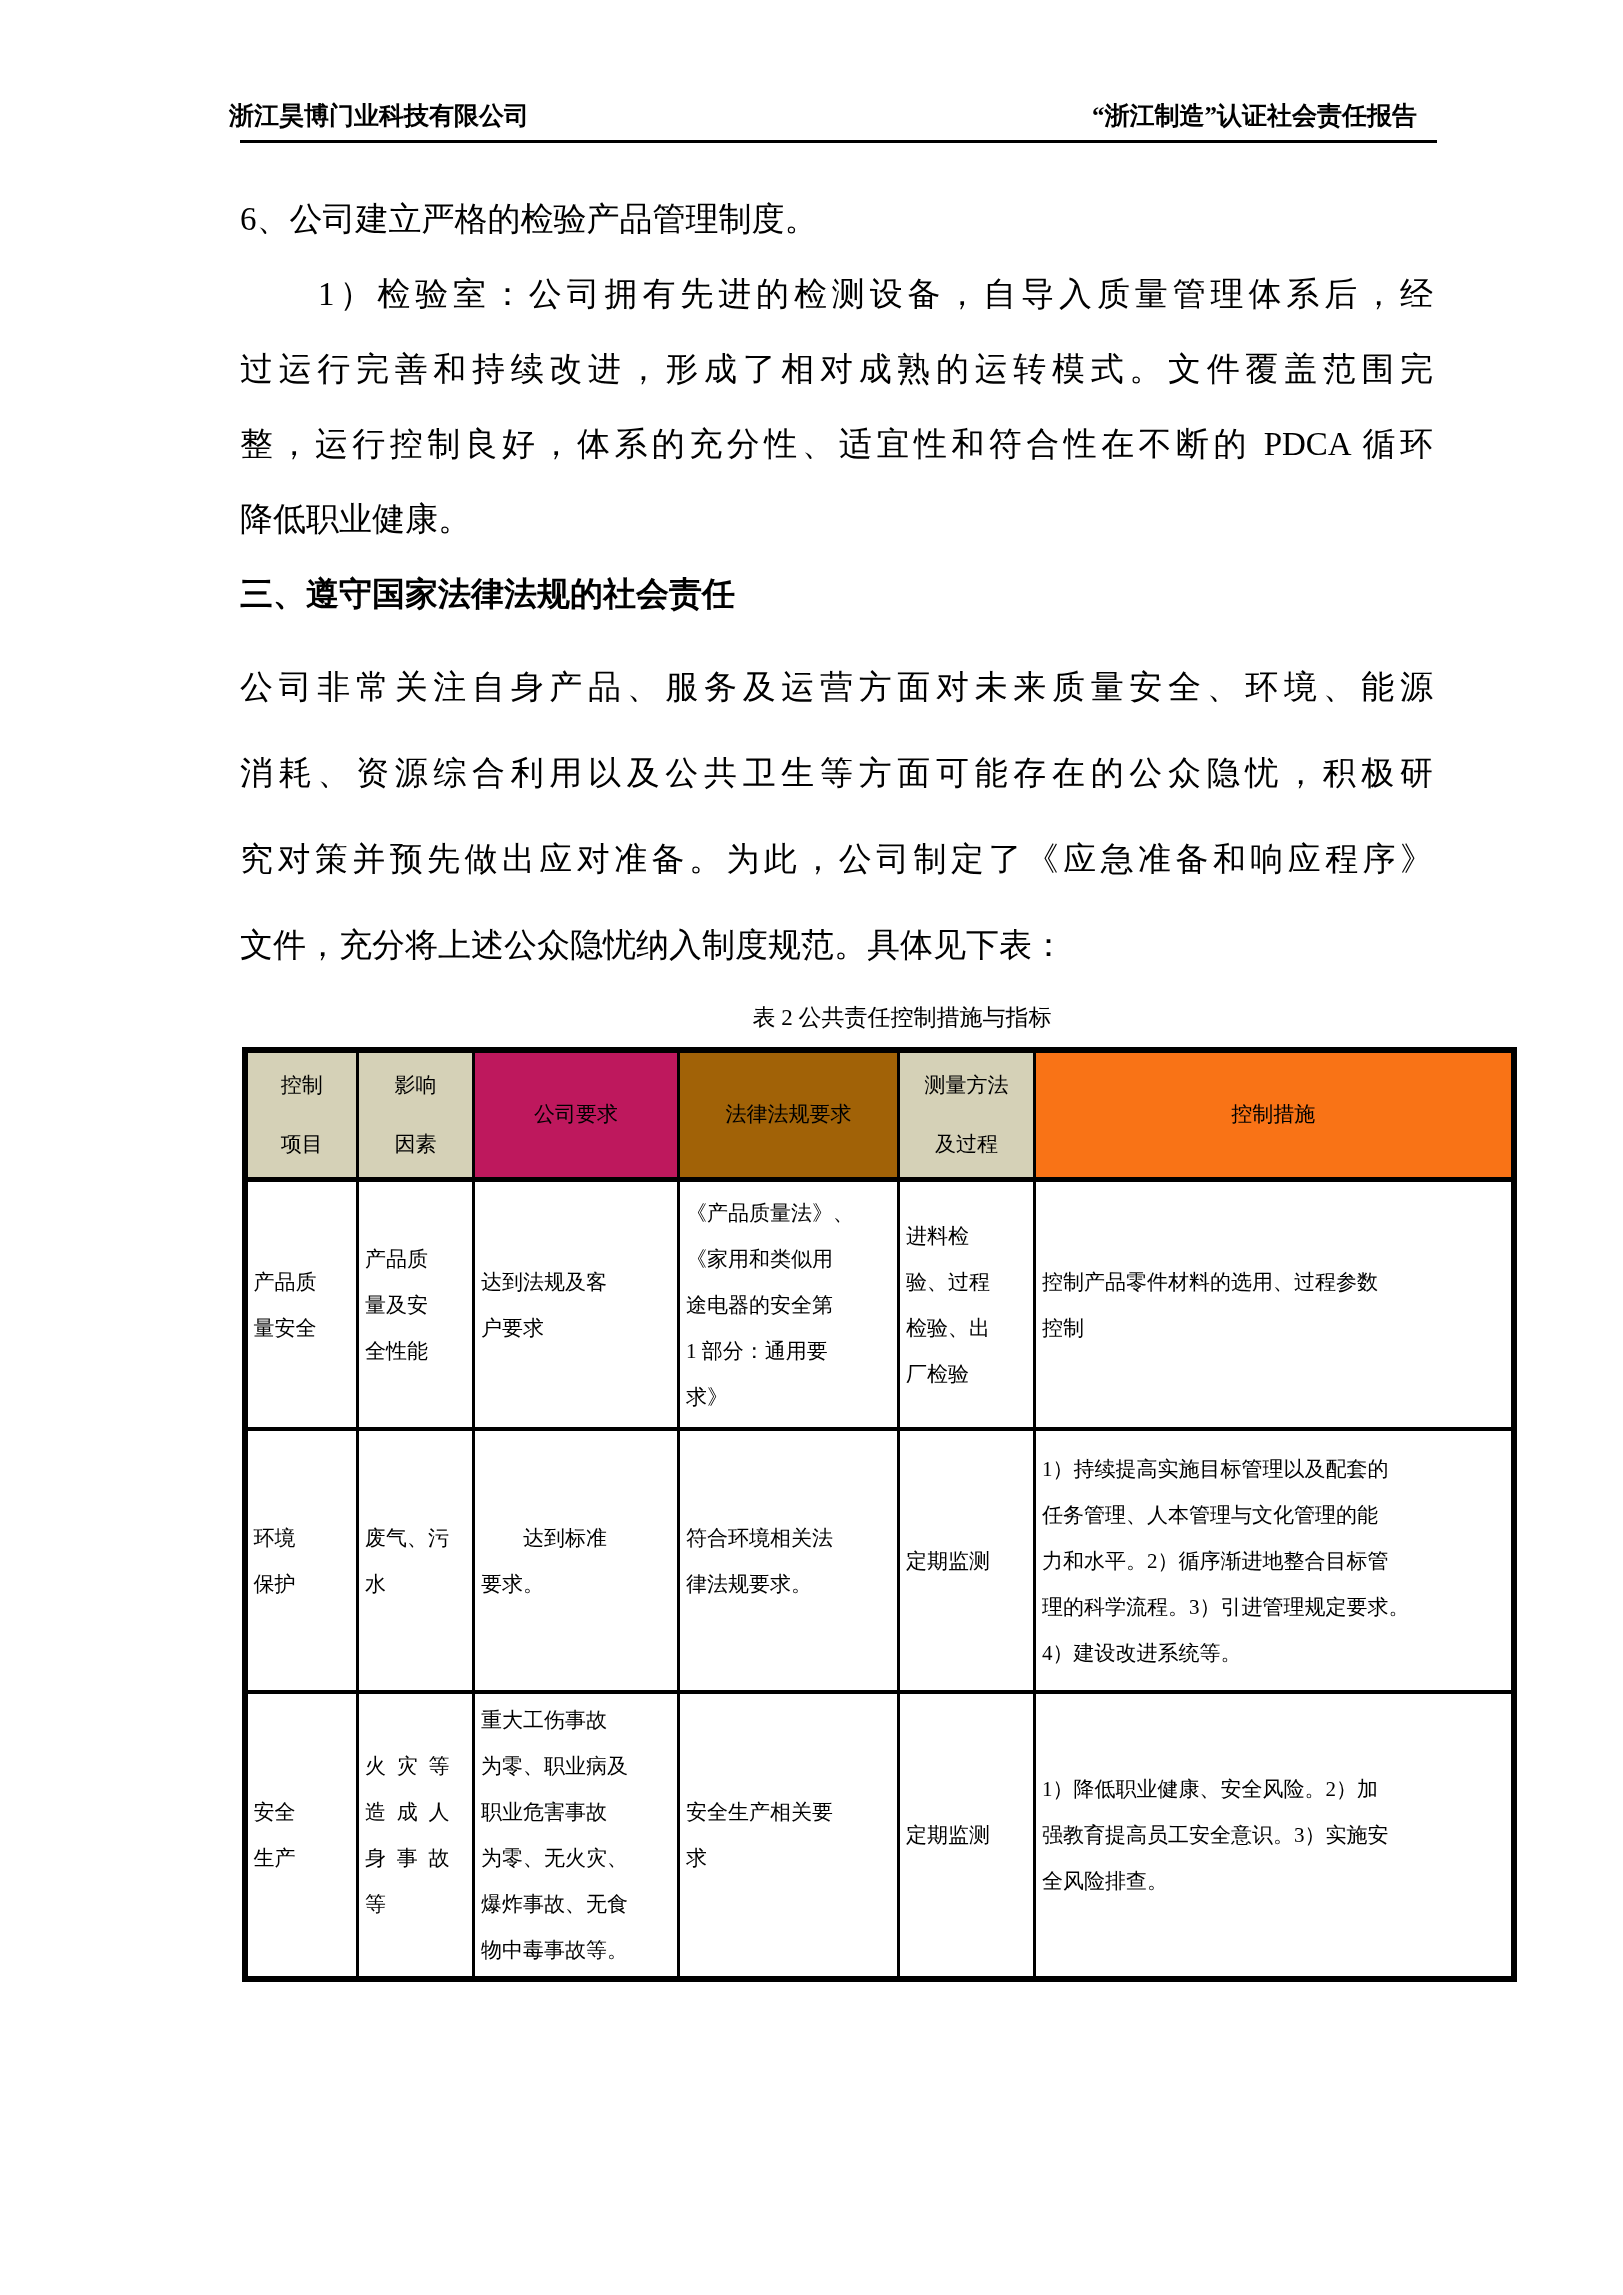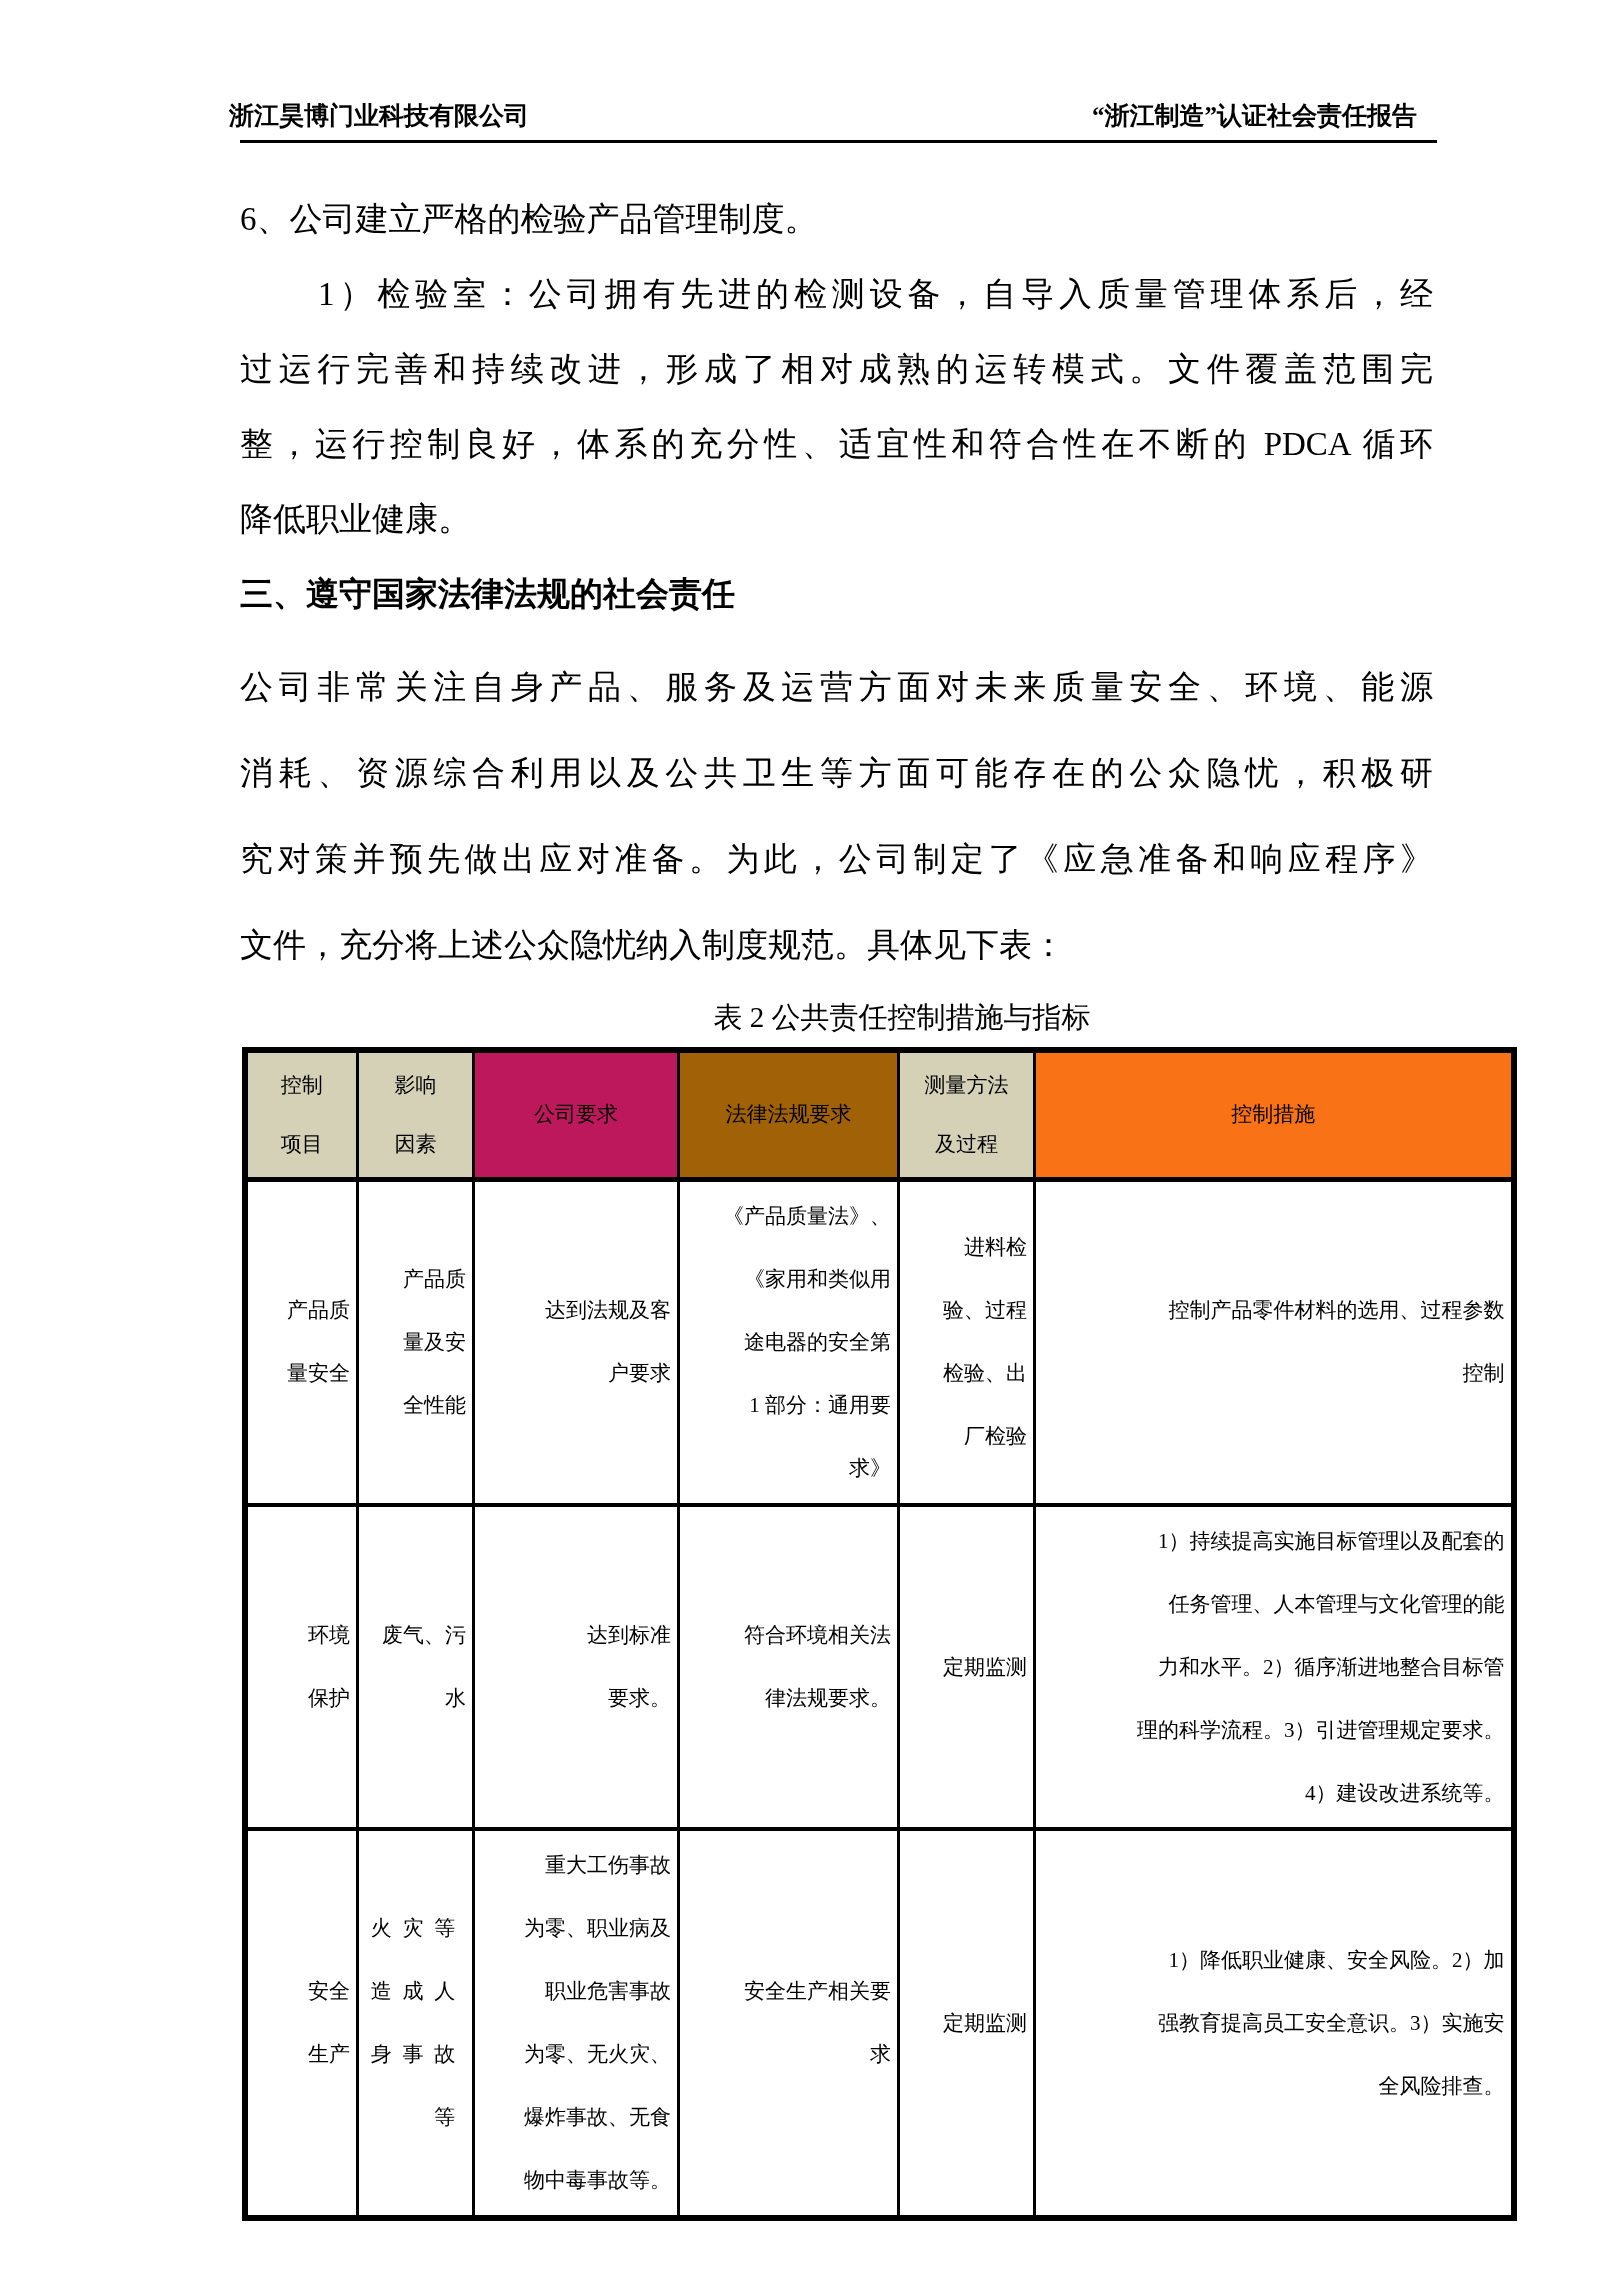--- a/index.html
+++ b/index.html
@@ -46,44 +46,44 @@
   }
   .bline.jl{ text-align-last:justify; white-space:normal; }
   .p3 .bline{ line-height:86px; height:86px; }
   .p3{ margin-top:12.3px; }
   .indent2{ text-indent:78px; }
   .section-heading{ font-weight:bold; }
   
   .tbl-caption{
     margin-top:10.8px;
     width:1270px;
-    font-size:29px;
+    font-size:23px;
     line-height:37px;
     text-align:center;
     text-indent:54px;
   }
   
   table.ctl{
     margin-top:11px;
     margin-left:1.5px;
     width:1269px;
     table-layout:fixed;
     border-collapse:collapse;
     border:6.4px solid #000000;
     font-size:21px;
   }
   table.ctl th, table.ctl td{
     border:3.4px solid #000000;
     vertical-align:middle;
     white-space:pre-line;
-    line-height:63px;
+    line-height:46px;
     padding:2.9px 5.9px;
     overflow:hidden;
     font-weight:normal;
-    text-align:right;
+    text-align:left;
     word-break:break-all;
   }
   table.ctl thead th{
     line-height:59px;
     text-align:center;
     border-bottom:5.9px solid #000000;
   }
   table.ctl tbody td{ border-top:4.4px solid #000000; }
   tr.hrow{ height:125px; }
   tr.row1{ height:250px; }

